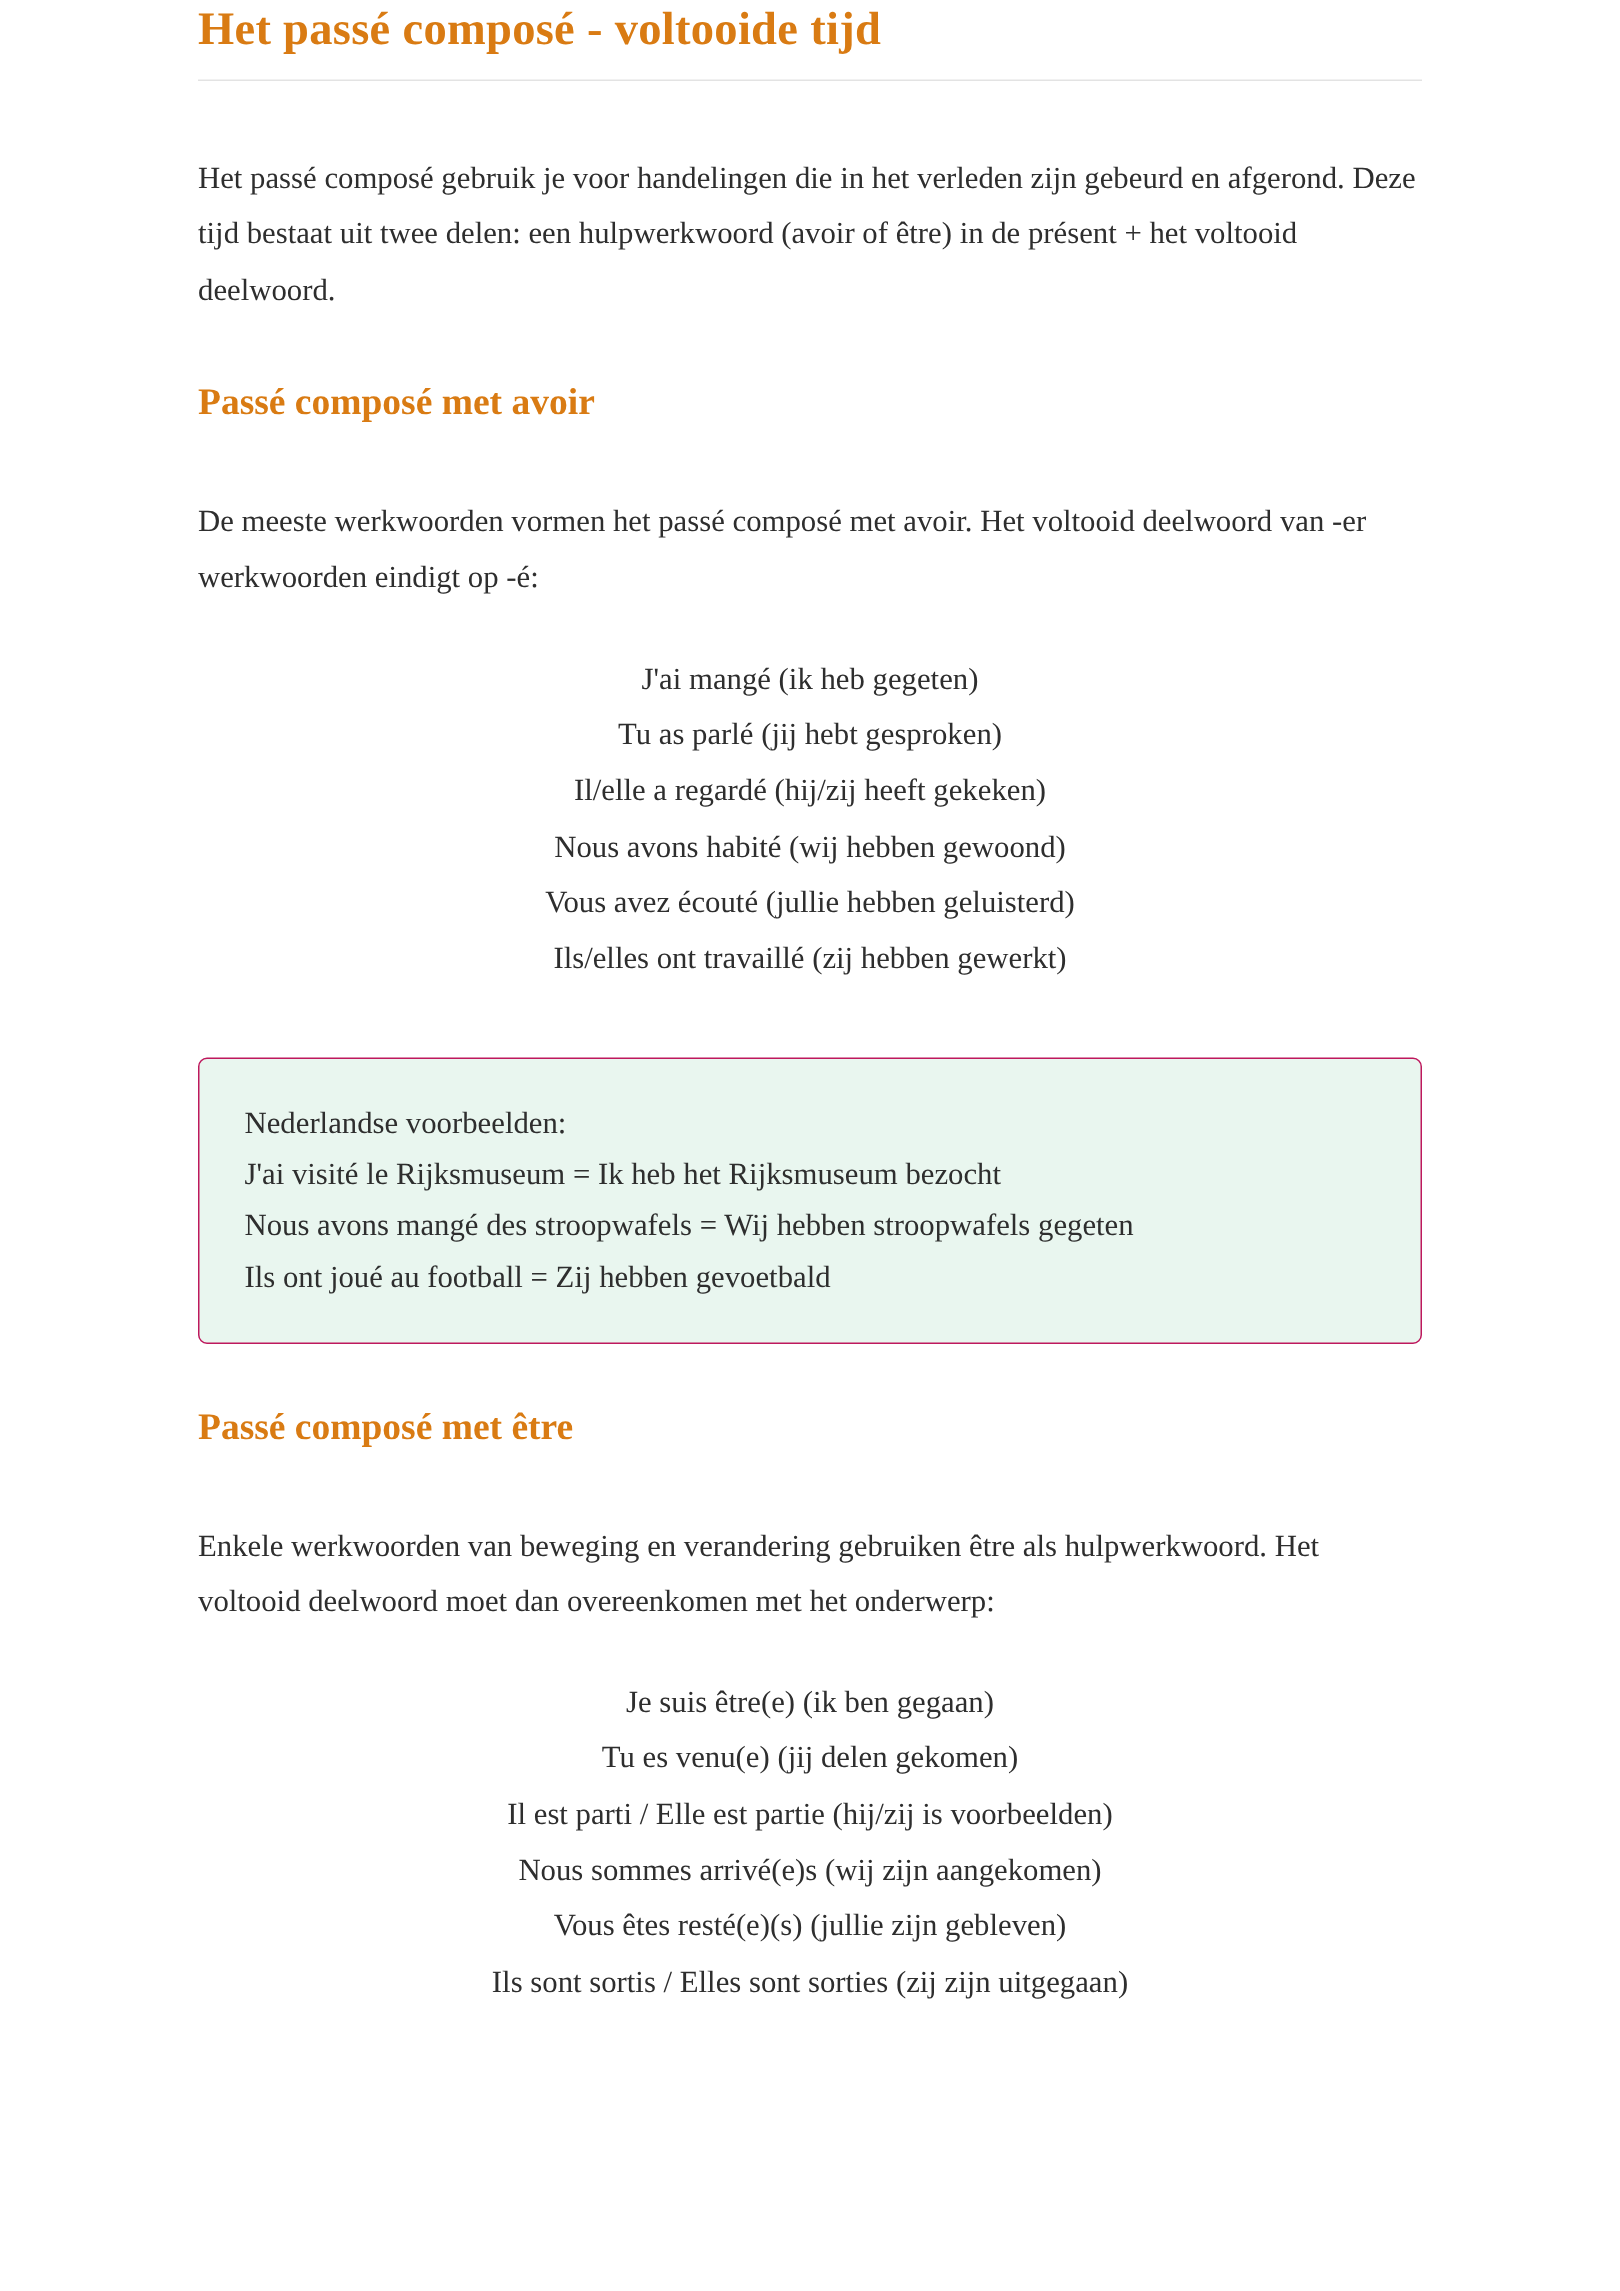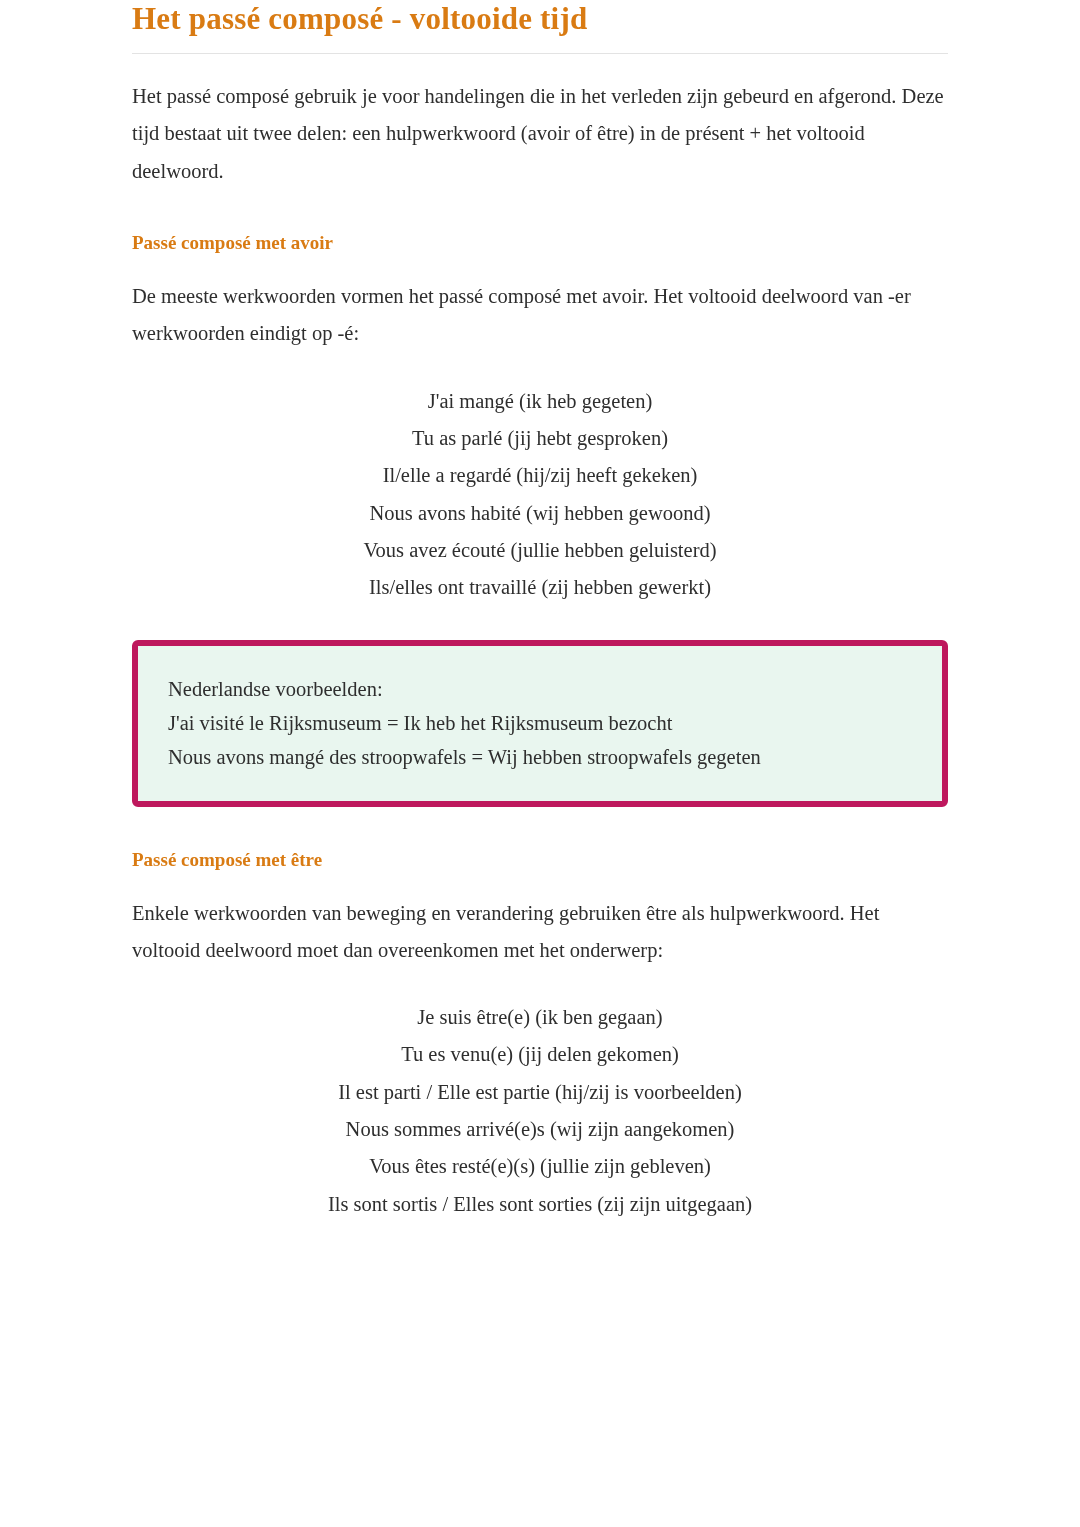--- a/index.html
+++ b/index.html
@@ -28,41 +28,41 @@
 
   .title-rule {
     border: none;
     border-top: 1px solid #e3e3e3;
     margin: 16px 0 0 0;
   }
 
   .para {
     font-size: 20.5px;
     line-height: 1.82;
-    margin-top: 24px;
+    margin-top: 47px;
   }
 
   .section-heading {
-    font-size: 19px;
+    font-size: 25px;
     font-weight: bold;
     color: #d97b13;
     margin-top: 42px;
   }
 
   .example-block {
     font-size: 20.5px;
     line-height: 1.82;
     margin-top: 30px;
     text-align: center;
   }
 
   .callout {
-    margin-top: 34px;
+    margin-top: 47px;
     background: #e9f6ef;
-    border: 6px solid #be185d;
+    border: 1px solid #be185d;
     border-radius: 6px;
     padding: 26px 30px;
     font-size: 20.5px;
     line-height: 1.66;
   }
 
   .callout .line { color: #2e2e2e; }
 </style>
 </head>
 <body>
@@ -84,20 +84,21 @@
     <div class="line">Il/elle a regardé (hij/zij heeft gekeken)</div>
     <div class="line">Nous avons habité (wij hebben gewoond)</div>
     <div class="line">Vous avez écouté (jullie hebben geluisterd)</div>
     <div class="line">Ils/elles ont travaillé (zij hebben gewerkt)</div>
   </div>
 
   <div class="callout">
     <div class="line">Nederlandse voorbeelden:</div>
     <div class="line">J'ai visité le Rijksmuseum = Ik heb het Rijksmuseum bezocht</div>
     <div class="line">Nous avons mangé des stroopwafels = Wij hebben stroopwafels gegeten</div>
+    <div class="line">Ils ont joué au football = Zij hebben gevoetbald</div>
   </div>
 
   <h2 class="section-heading">Passé composé met être</h2>
 
   <p class="para">Enkele werkwoorden van beweging en verandering gebruiken être als hulpwerkwoord. Het voltooid deelwoord moet dan overeenkomen met het onderwerp:</p>
 
   <div class="example-block">
     <div class="line">Je suis être(e) (ik ben gegaan)</div>
     <div class="line">Tu es venu(e) (jij delen gekomen)</div>
     <div class="line">Il est parti / Elle est partie (hij/zij is voorbeelden)</div>

